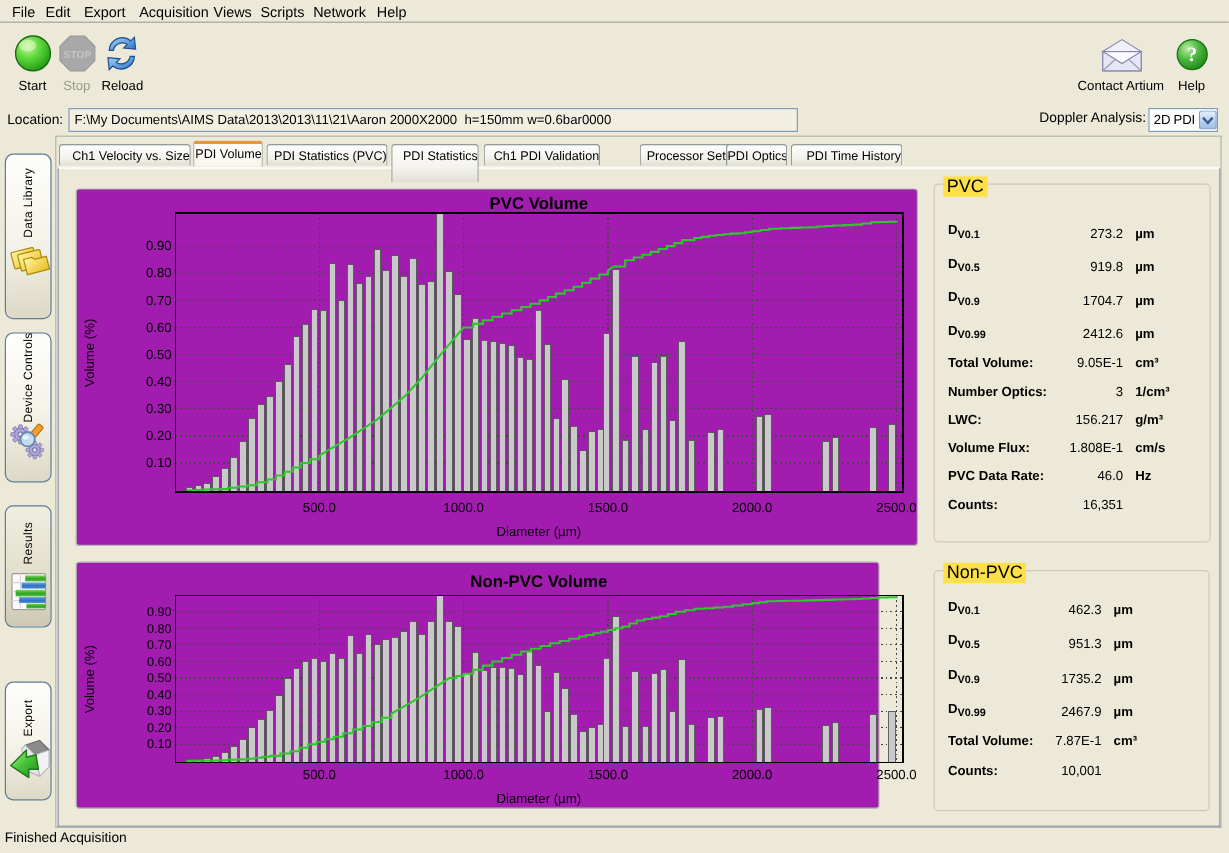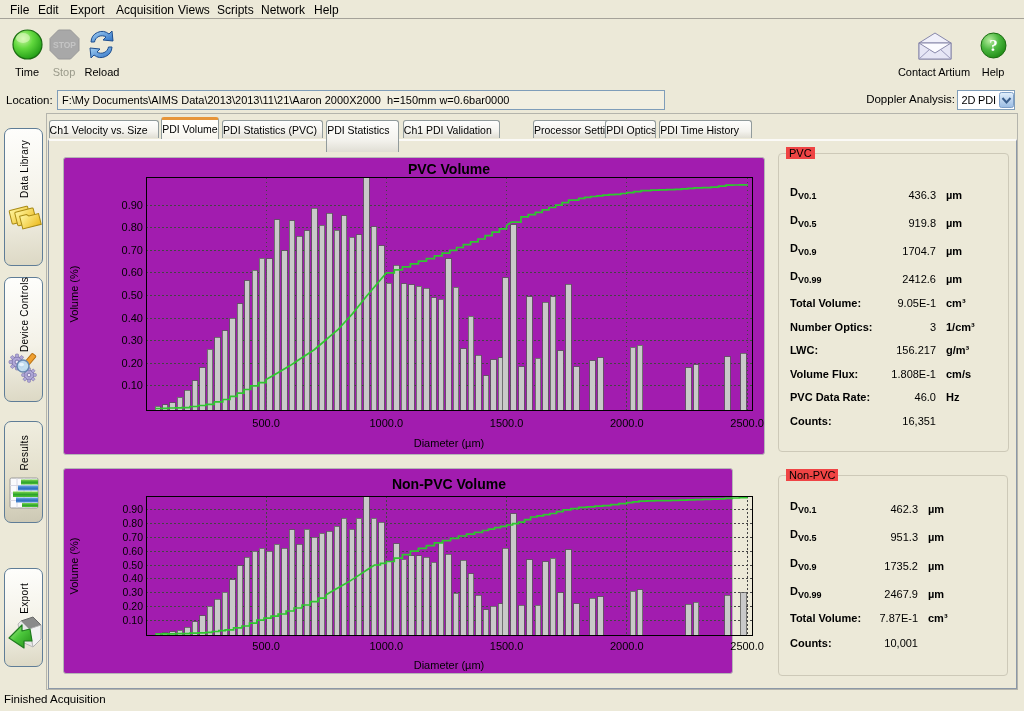--- a/index.html
+++ b/index.html
@@ -3,23 +3,23 @@
 *{margin:0;padding:0;box-sizing:border-box}
 body{width:1024px;height:711px;background:#ece9d8;font-family:"Liberation Sans",sans-serif;position:relative;overflow:hidden;font-size:11px;color:#000}
 .abs{position:absolute}
 .menu{position:absolute;top:0;left:0;width:1024px;height:19px;border-bottom:1px solid #a5a299}
 .menu span{position:absolute;top:3px;font-size:12px}
 .tblab{position:absolute;font-size:11px;text-align:center;white-space:nowrap}
 .loclab{position:absolute;font-size:11.5px}
 .input{position:absolute;border:1px solid #7f9db9;background:#f2efe1;font-size:11px;line-height:18px;padding-left:4px;white-space:nowrap;overflow:hidden}
 .vtab{position:absolute;left:4px;width:39px;border:1px solid #5f7d97;border-radius:7px;background:linear-gradient(175deg,#fefefc 0%,#f4f2e8 55%,#dcd8c4 100%)}
 .vlabel{position:absolute;left:50%;transform:translateX(-50%) rotate(180deg);writing-mode:vertical-rl;font-size:10px;white-space:nowrap;letter-spacing:0.3px}
-.toptab{position:absolute;border:1px solid #919b9c;border-bottom:none;border-radius:3px 3px 0 0;background:linear-gradient(180deg,#fefefd 0%,#f4f3ee 60%,#e0ded4 100%);font-size:10.5px;text-align:left;line-height:19px;height:19px;white-space:nowrap;overflow:hidden}
+.toptab{position:absolute;border:1px solid #919b9c;border-bottom:none;border-radius:3px 3px 0 0;background:linear-gradient(180deg,#fefefd 0%,#f4f3ee 60%,#e0ded4 100%);font-size:10.5px;text-align:right;line-height:19px;height:19px;white-space:nowrap;overflow:hidden}
 .gbox{position:absolute;border:1px solid #cdc9b8;border-radius:4px}
-.gbox .cap{position:absolute;top:-7px;left:7px;background:#ef4444;padding:0 3px;font-size:11px}
+.gbox .cap{position:absolute;top:-7px;left:7px;background:#fde047;padding:0 3px;font-size:15px}
 .grow{position:absolute;font-size:11px;font-weight:bold;white-space:nowrap}
 .gval{position:absolute;font-size:11px;text-align:right;white-space:nowrap}
 .gunit{position:absolute;font-size:11px;font-weight:bold;white-space:nowrap}
 .chartpanel{position:absolute;background:#a21caf;border:1px solid #b5b5b5;border-radius:3px}
 </style></head><body>
 <div class="menu">
     <span style="left:10px">File</span>
     <span style="left:38px">Edit</span>
     <span style="left:70px">Export</span>
     <span style="left:116px">Acquisition</span>
@@ -66,21 +66,21 @@
 <defs>
       <radialGradient id="gh" cx="35%" cy="30%" r="75%">
 <stop offset="0%" stop-color="#b8eda0"></stop>
         <stop offset="50%" stop-color="#4cb840"></stop>
         <stop offset="100%" stop-color="#1f8a14"></stop>
       </radialGradient>
     </defs>
 <circle cx="13.5" cy="13.5" r="12.5" fill="url(#gh)" stroke="#1a6b10"></circle>
 <text x="13.5" y="19" text-anchor="middle" font-size="17" font-weight="bold" fill="#fff" font-family="Liberation Serif">?</text>
   </svg>
-<div class="tblab" style="left:7px;top:66px;width:40px">Time</div>
+<div class="tblab" style="left:7px;top:66px;width:40px">Start</div>
 <div class="tblab" style="left:44px;top:66px;width:40px;color:#9a9a8a">Stop</div>
 <div class="tblab" style="left:80px;top:66px;width:44px">Reload</div>
 <div class="tblab" style="left:896px;top:66px;width:76px">Contact Artium</div>
 <div class="tblab" style="left:973px;top:66px;width:40px">Help</div>
 
 <div class="loclab" style="left:6px;top:94px">Location:</div>
 <div class="input" style="left:57px;top:90px;width:608px;height:20px">F:\My Documents\AIMS Data\2013\2013\11\21\Aaron 2000X2000&nbsp; h=150mm w=0.6bar0000</div>
 <div class="loclab" style="left:843px;top:93px;width:112px;text-align:right;font-size:11.5px">Doppler Analysis:</div>
 <div class="input" style="left:956.5px;top:90px;width:58.5px;height:20px;background:#fff;font-size:11px;letter-spacing:-0.2px">2D PDI</div>
 <svg class="abs" style="left:998.5px;top:92px" width="15" height="16">
@@ -400,21 +400,21 @@
         <text x="683.1" y="180.5" text-anchor="middle" font-size="11">2500.0</text>
         <text x="385" y="200" text-anchor="middle" font-size="11">Diameter (µm)</text>
         <text x="14" y="97" text-anchor="middle" font-size="11" transform="rotate(-90 14 97)">Volume (%)</text>
       </g>
     </svg>
   </div>
 <div class="gbox" style="left:778px;top:152.5px;width:231px;height:299px">
     <div class="cap">PVC</div>
   </div>
 <div class="grow" style="left:790px;top:186px">D<span style="font-size:9px;position:relative;top:3px">V0.1</span></div>
-<div class="gval" style="left:846px;top:189px;width:90px">436.3</div>
+<div class="gval" style="left:846px;top:189px;width:90px">273.2</div>
 <div class="gunit" style="left:946px;top:189px">µm</div>
 <div class="grow" style="left:790px;top:214px">D<span style="font-size:9px;position:relative;top:3px">V0.5</span></div>
 <div class="gval" style="left:846px;top:217px;width:90px">919.8</div>
 <div class="gunit" style="left:946px;top:217px">µm</div>
 <div class="grow" style="left:790px;top:242px">D<span style="font-size:9px;position:relative;top:3px">V0.9</span></div>
 <div class="gval" style="left:846px;top:245px;width:90px">1704.7</div>
 <div class="gunit" style="left:946px;top:245px">µm</div>
 <div class="grow" style="left:790px;top:270px">D<span style="font-size:9px;position:relative;top:3px">V0.99</span></div>
 <div class="gval" style="left:846px;top:273px;width:90px">2412.6</div>
 <div class="gunit" style="left:946px;top:273px">µm</div>

